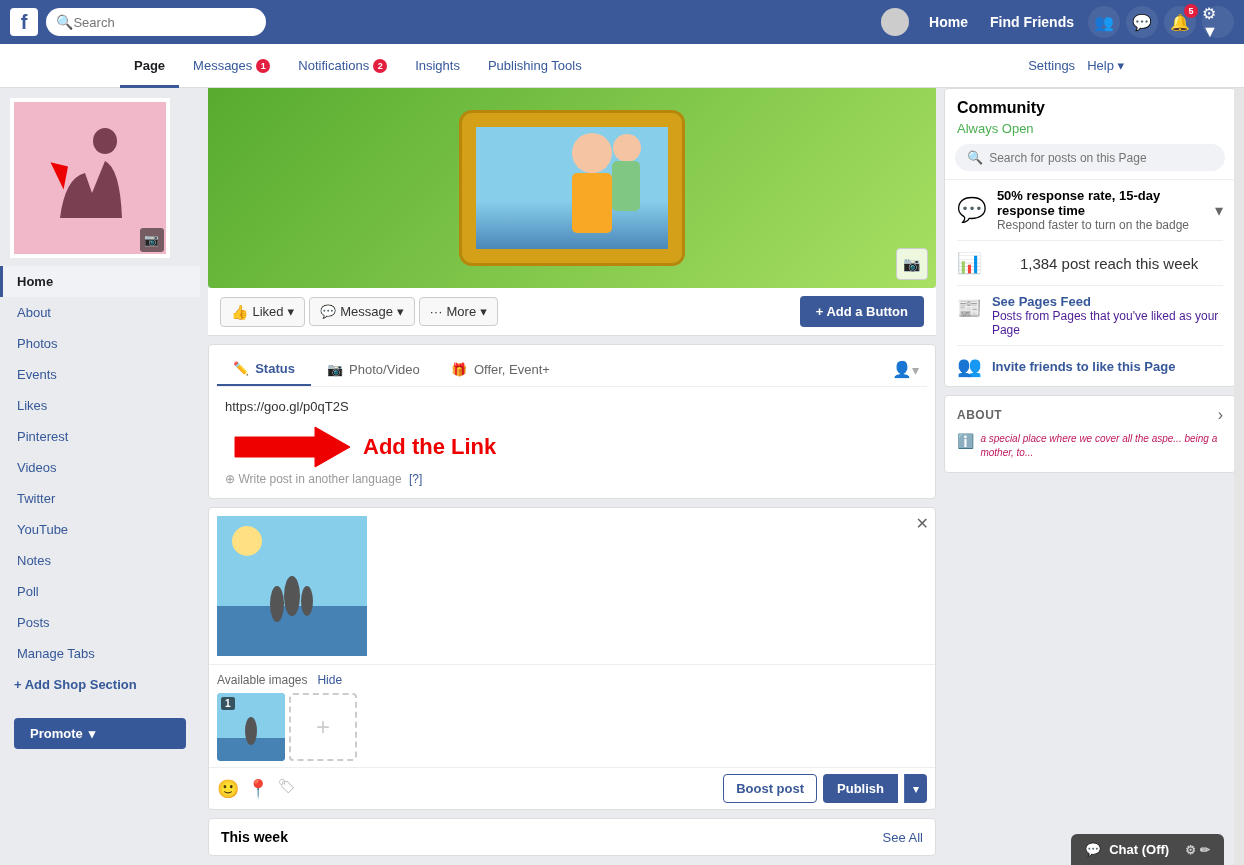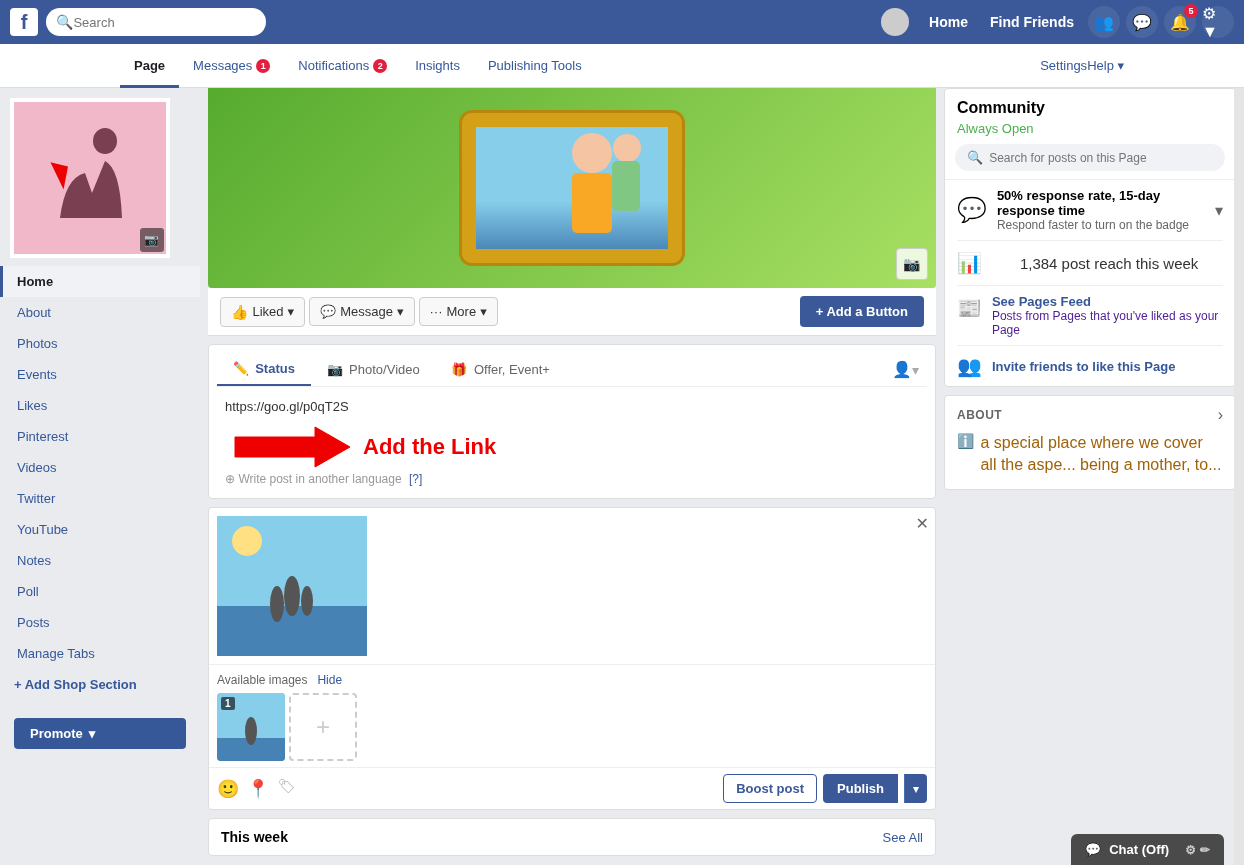--- a/index.html
+++ b/index.html
@@ -104,21 +104,21 @@
     }
     .page-nav-item .badge {
       background: #e41e3f;
       color: #fff; font-size: 9px; font-weight: 700;
       width: 14px; height: 14px; border-radius: 50%;
       display: inline-flex; align-items: center; justify-content: center;
       margin-left: 4px;
     }
     .page-nav-right {
       margin-left: auto;
-      display: flex; align-items: flex-end; 
+      display: flex; align-items: flex-end; gap: 12px;
     }
     .page-nav-right a {
       font-size: 13px; color: #365899;
     }
 
     
     .main-layout {
       margin-top: 88px;
       display: flex;
       max-width: 1244px;
@@ -442,21 +442,21 @@
       padding: 10px 12px;
     }
     .about-header {
       display: flex; justify-content: space-between; align-items: center;
       margin-bottom: 6px;
     }
     .about-title { font-size: 12px; font-weight: 700; text-transform: uppercase; color: #666; letter-spacing: 0.5px; }
     .about-chevron { color: #666; font-size: 16px; cursor: pointer; }
     .about-info-row { display: flex; gap: 6px; align-items: flex-start; padding: 2px 0; }
     .about-info-icon { font-size: 14px; color: #aaa; margin-top: 1px; }
-    .about-info-text { font-size: 16px; color: #a16207; line-height: 1.4; }
+    .about-info-text { font-size: 10px; color: #be185d; line-height: 1.4; font-style: italic; }
 
     
     .chat-bar {
       position: fixed;
       bottom: 0; right: 20px;
       background: #4a4a4a;
       color: #fff;
       border-radius: 6px 6px 0 0;
       padding: 8px 14px;
       display: flex; align-items: center; gap: 8px;

